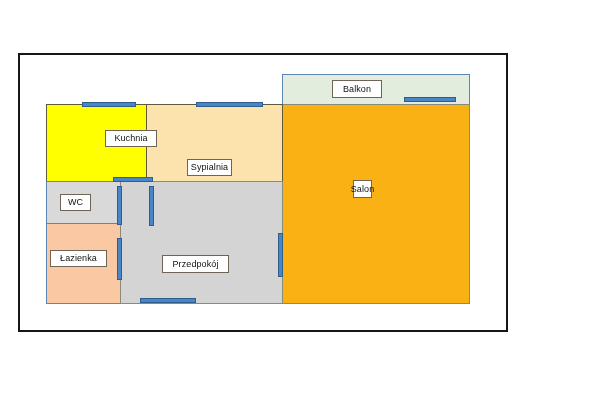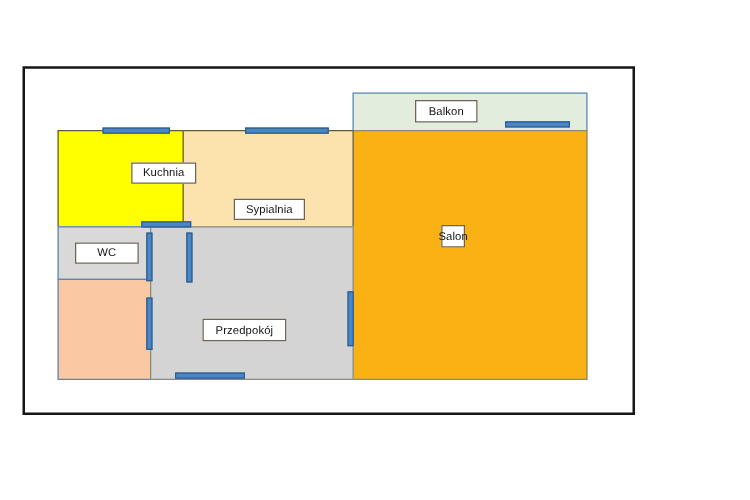--- a/index.html
+++ b/index.html
@@ -105,25 +105,26 @@
     <div class="opening opening-thin-v" style="left:97px; top:131px; height:39px;"></div>
 
     <div class="opening opening-thin-v" style="left:97px; top:183px; height:42px;"></div>
 
     <div class="opening opening-thin-v" style="left:129px; top:131px; height:40px;"></div>
 
     <div class="opening opening-thin-v" style="left:258px; top:178px; height:44px;"></div>
 
     <div class="room-label" style="left:53px; top:75px; width:52px; height:17px;margin-left:32px;">Kuchnia</div>
 
-    <div class="room-label" style="left:40px; top:139px; width:51px; height:17px;">WC</div>
+    <div class="room-label" style="left:40px; top:139px; width:31px; height:17px;">WC</div>
 
+    <div class="room-label" style="left:30px; top:195px; width:57px; height:17px;">Łazienka</div>
 
     <div class="room-label" style="left:142px; top:200px; width:67px; height:18px;">Przedpokój</div>
 
-    <div class="room-label" style="left:167px; top:104px; width:57px; height:17px;">Sypialnia</div>
+    <div class="room-label" style="left:167px; top:104px; width:45px; height:17px;">Sypialnia</div>
 
     <div class="room-label" style="left:333px; top:125px; width:19px; height:18px;">Salon</div>
 
     <div class="room-label" style="left:312px; top:25px; width:50px; height:18px;">Balkon</div>
 
   </div>
 </div>
 
 </body></html>

